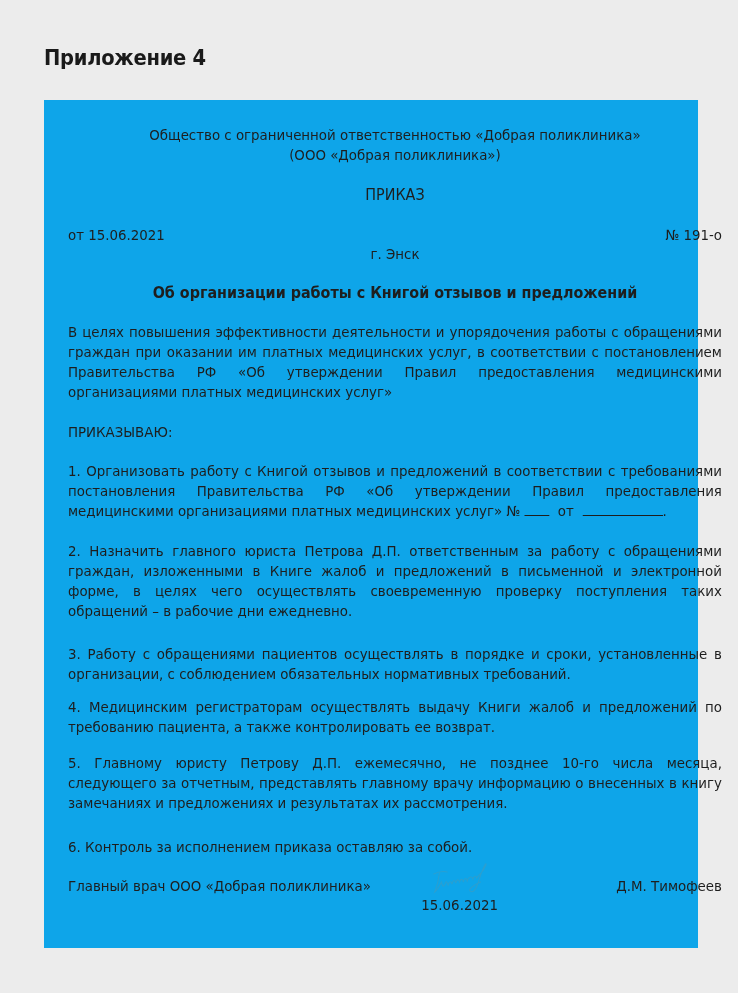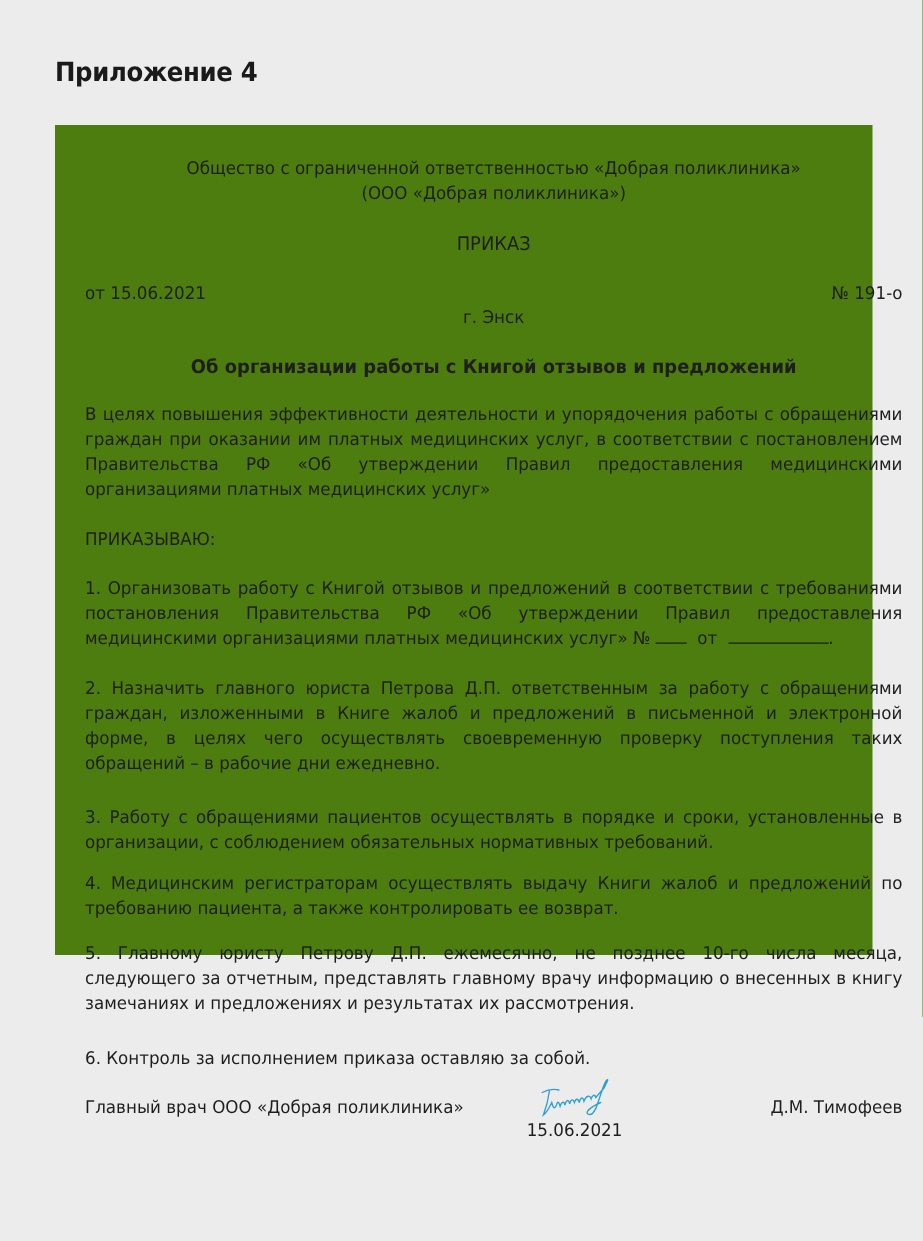--- a/index.html
+++ b/index.html
@@ -12,22 +12,22 @@
   }
   .appendix-title {
     position: absolute; left: 44px; top: 46px;
     font-family: "DejaVu Sans", sans-serif;
     font-weight: bold; font-size: 21px; letter-spacing: -0.3px;
     color: #1a1a1a;
     transform: scaleX(0.93); transform-origin: left top;
   }
   .card {
     position: absolute; left: 44px; top: 100px;
-    width: 654px; height: 664px;
-    background: #4d7c0f;
+    width: 654px; height: 848px;
+    background: #0ea5e9;
     padding-left: 14px;
   }
   .inner {
     position: absolute; left: 24px; right: 17px; top: 0;
     font-size: 14px; line-height: 20px;
   }
   .narrow { transform: scaleX(0.955); transform-origin: left top; width: 104.7%; }
   .center { text-align: center; }
   .org { position: absolute; left: 0; right: 0; top: 25px; }
   .order-title { position: absolute; left: 0; right: 0; top: 85px; font-size: 15px; }

